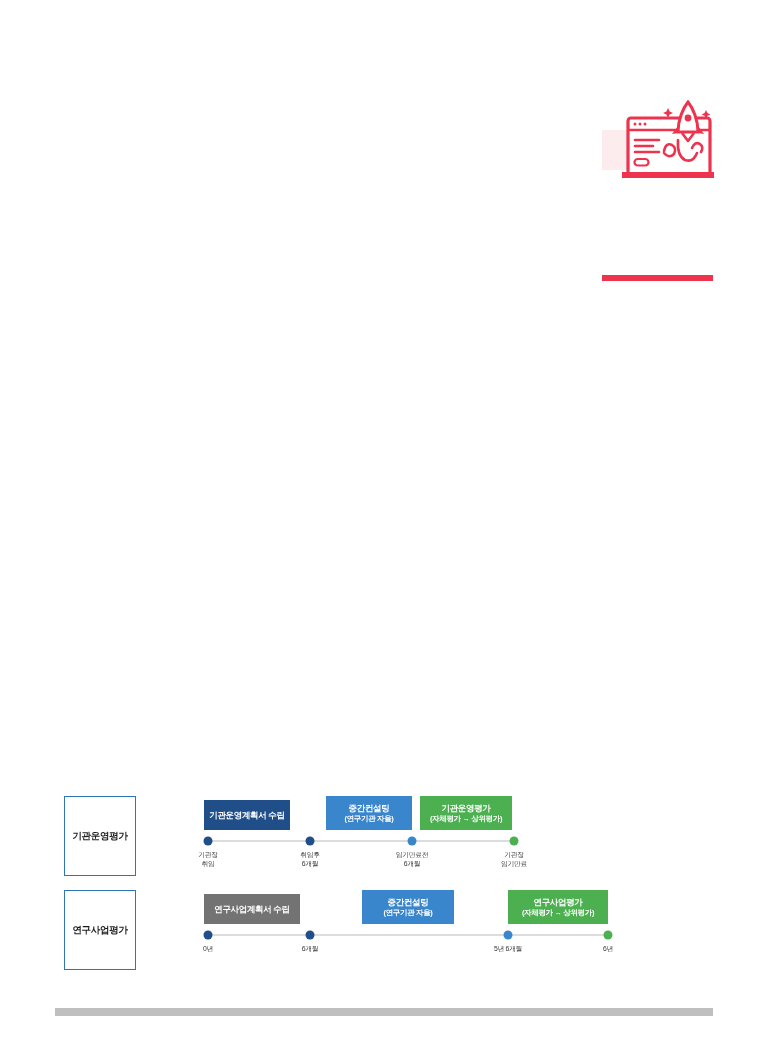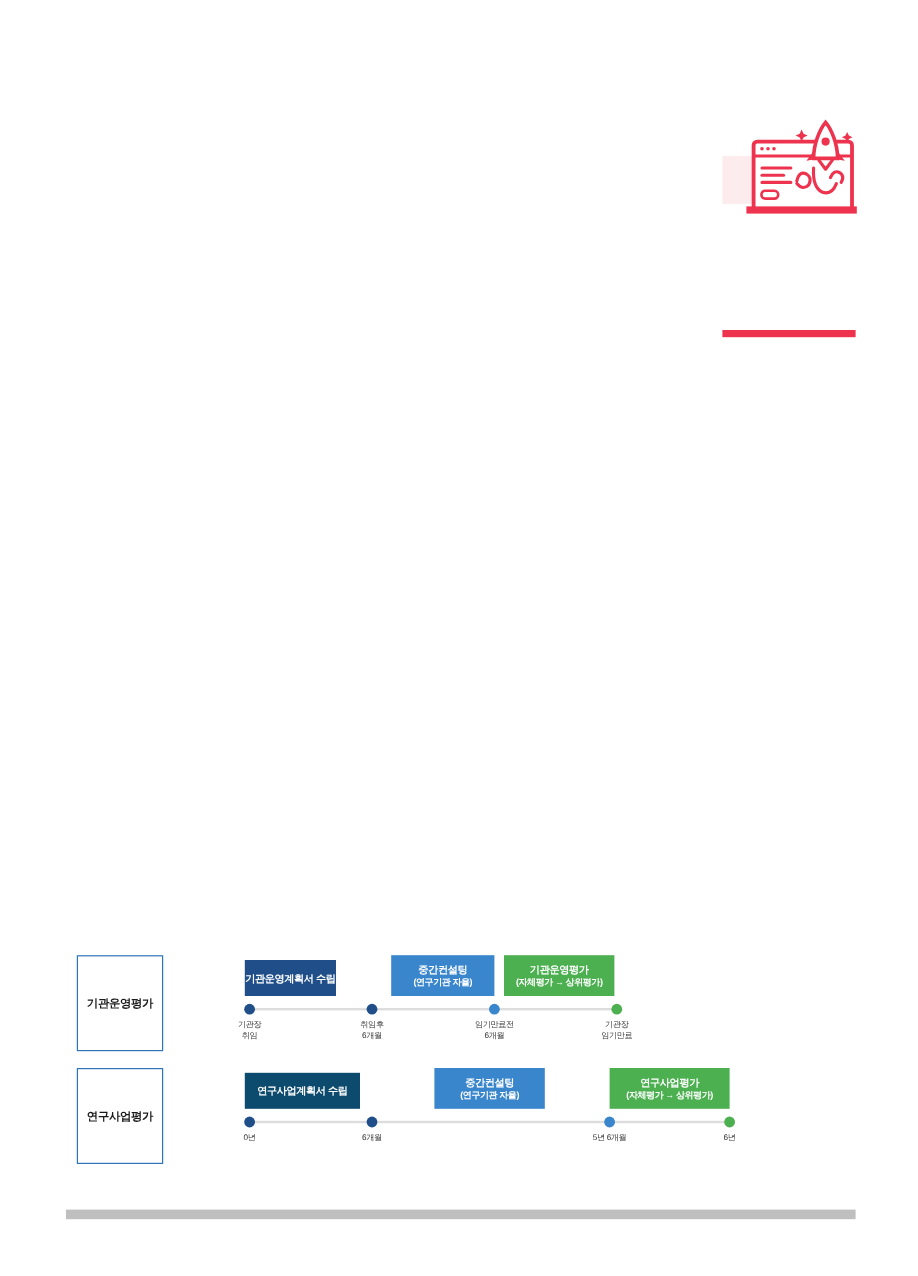--- a/index.html
+++ b/index.html
@@ -189,21 +189,21 @@
 
 <div class="red-rule"></div>
 
 <div class="timeline-figure">
 
   <div class="timeline-row row-1">
     <div class="row-label-box">
       <span class="row-label-text">기관운영평가</span>
     </div>
     <div class="row-track">
-      <div class="stage-box" style="left:64px; top:4px; width:76px; height:30px; background:#1f4e89;">
+      <div class="stage-box" style="left:64px; top:4px; width:86px; height:30px; background:#1f4e89;">
         <span class="stage-title">기관운영계획서 수립</span>
       </div>
       <div class="stage-box" style="left:186px; top:0px; width:86px; height:34px; background:#3a86cc;">
         <span class="stage-title">중간컨설팅</span>
         <span class="stage-sub">(연구기관 자율)</span>
       </div>
       <div class="stage-box" style="left:280px; top:0px; width:92px; height:34px; background:#4cb050;">
         <span class="stage-title">기관운영평가</span>
         <span class="stage-sub">(자체평가 → 상위평가)</span>
       </div>
@@ -231,21 +231,21 @@
         <div>임기만료</div>
       </div>
     </div>
   </div>
 
   <div class="timeline-row row-2">
     <div class="row-label-box">
       <span class="row-label-text">연구사업평가</span>
     </div>
     <div class="row-track">
-      <div class="stage-box" style="left:64px; top:4px; width:96px; height:30px; background:#0c4a6e;">
+      <div class="stage-box" style="left:64px; top:4px; width:96px; height:30px; background:#737373;">
         <span class="stage-title">연구사업계획서 수립</span>
       </div>
       <div class="stage-box" style="left:222px; top:0px; width:92px; height:34px; background:#3a86cc;">
         <span class="stage-title">중간컨설팅</span>
         <span class="stage-sub">(연구기관 자율)</span>
       </div>
       <div class="stage-box" style="left:368px; top:0px; width:100px; height:34px; background:#4cb050;">
         <span class="stage-title">연구사업평가</span>
         <span class="stage-sub">(자체평가 → 상위평가)</span>
       </div>

